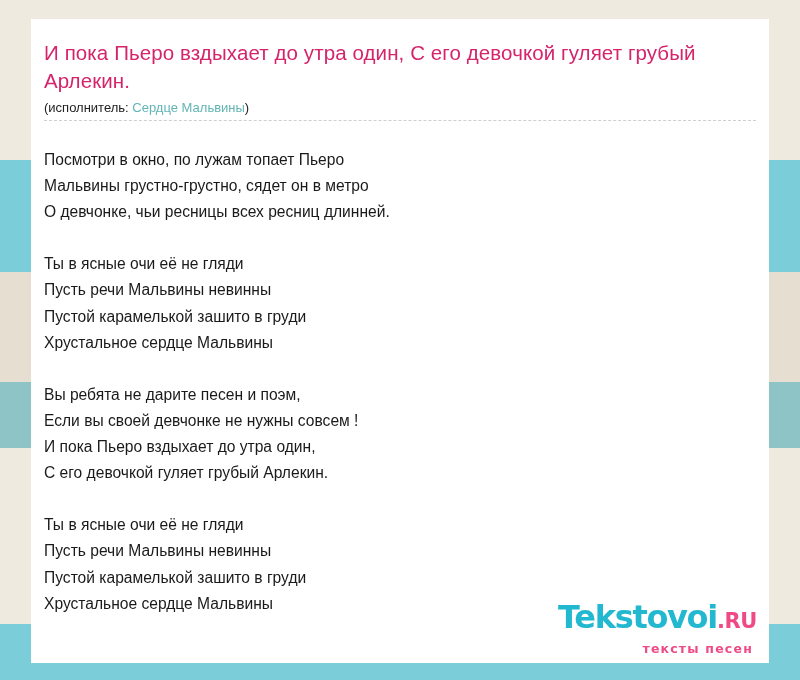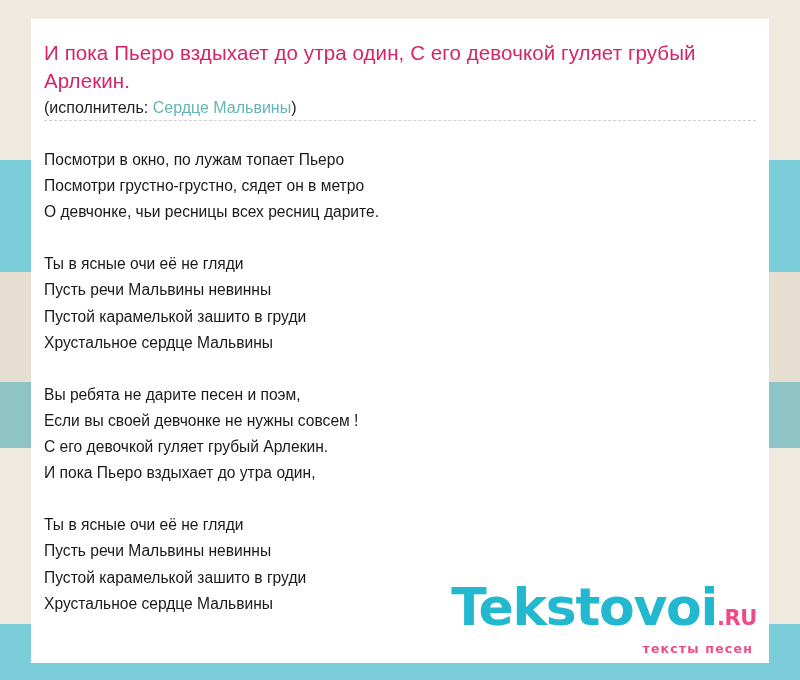--- a/index.html
+++ b/index.html
@@ -49,21 +49,21 @@
     line-height: 28px;
     color: #d6246b;
     font-weight: 400;
     letter-spacing: 0.1px;
   }
 
   #artist-line {
     position: absolute;
     left: 13px;
     top: 80px;
-    font-size: 16px;
+    font-size: 13px;
     line-height: 18px;
     color: #222222;
     white-space: nowrap;
   }
   #artist-link {
     color: #63b5b5;
     text-decoration: none;
     cursor: pointer;
   }
 
@@ -96,21 +96,21 @@
   
   #site-logo {
     position: absolute;
     right: 12px;
     bottom: 8px;
     text-align: right;
     line-height: 1;
     user-select: none;
   }
   #logo-wordmark {
-    font-size: 52px;
+    font-size: 32px;
     font-weight: bold;
     color: #22b8cf;
     letter-spacing: -1.3px;
     font-family: "DejaVu Sans", sans-serif;
     display: inline-block;
   }
   #logo-tld {
     font-size: 21px;
     font-weight: bold;
     color: #ef4a86;
@@ -147,34 +147,34 @@
 
   <div id="artist-line">
     <span>(исполнитель:</span><span>&nbsp;</span><a id="artist-link" href="#" style="color: rgb(99, 181, 181);">Сердце Мальвины</a><span>)</span>
   </div>
 
   <div id="title-separator"></div>
 
   <div id="lyrics-body">
       <div class="verse">
         <div class="lyric-line">Посмотри в окно, по лужам топает Пьеро</div>
-        <div class="lyric-line">Посмотри грустно-грустно, сядет он в метро</div>
-        <div class="lyric-line">О девчонке, чьи ресницы всех ресниц дарите.</div>
+        <div class="lyric-line">Мальвины грустно-грустно, сядет он в метро</div>
+        <div class="lyric-line">О девчонке, чьи ресницы всех ресниц длинней.</div>
       </div>
       <div class="verse">
         <div class="lyric-line">Ты в ясные очи её не гляди</div>
         <div class="lyric-line">Пусть речи Мальвины невинны</div>
         <div class="lyric-line">Пустой карамелькой зашито в груди</div>
         <div class="lyric-line">Хрустальное сердце Мальвины</div>
       </div>
       <div class="verse">
         <div class="lyric-line">Вы ребята не дарите песен и поэм,</div>
         <div class="lyric-line">Если вы своей девчонке не нужны совсем !</div>
+        <div class="lyric-line">И пока Пьеро вздыхает до утра один,</div>
         <div class="lyric-line">С его девочкой гуляет грубый Арлекин.</div>
-        <div class="lyric-line">И пока Пьеро вздыхает до утра один,</div>
       </div>
       <div class="verse">
         <div class="lyric-line">Ты в ясные очи её не гляди</div>
         <div class="lyric-line">Пусть речи Мальвины невинны</div>
         <div class="lyric-line">Пустой карамелькой зашито в груди</div>
         <div class="lyric-line">Хрустальное сердце Мальвины</div>
       </div>
     </div>
 
   <div id="site-logo">

